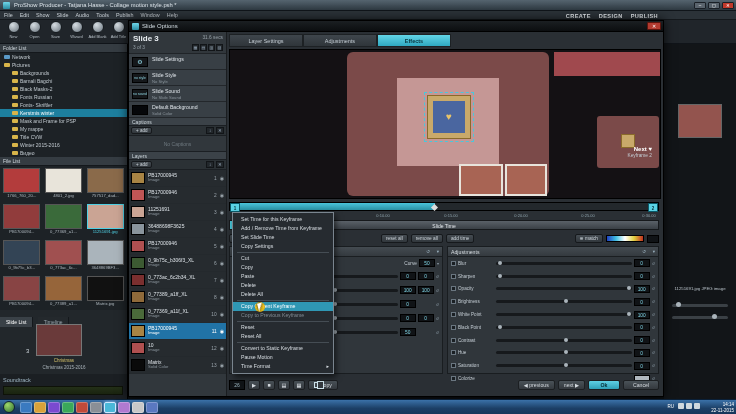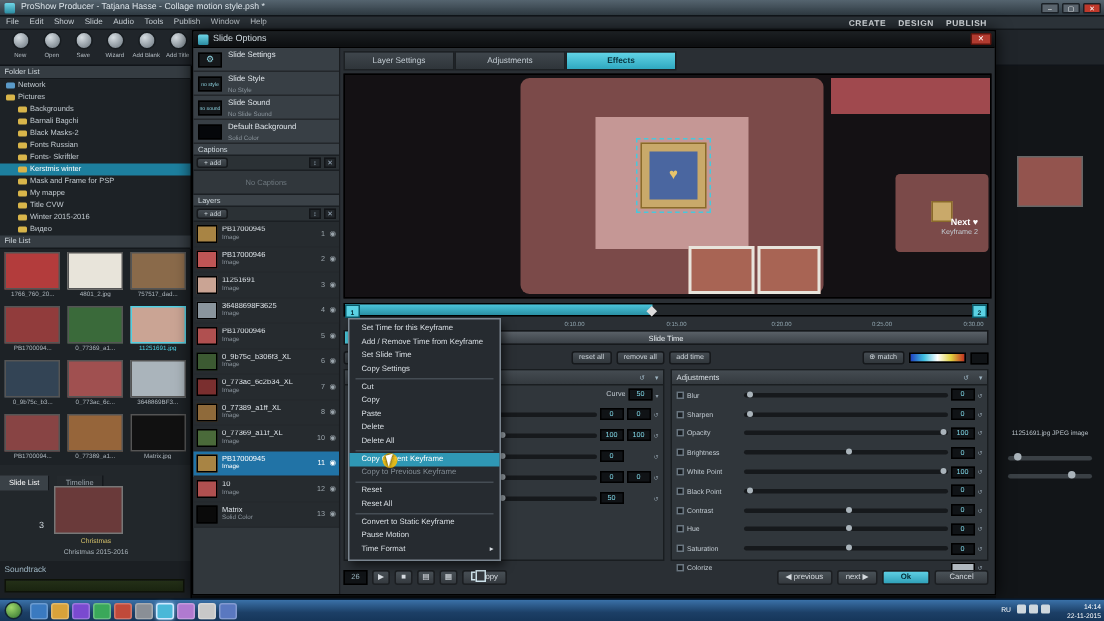--- a/index.html
+++ b/index.html
@@ -347,20 +347,31 @@
   </div>
 
   <div id="dialog">
     <div id="dlg-title">
       <span id="dlg-ticon"></span>
       <span>Slide Options</span>
       <span id="dlg-close">✕</span>
     </div>
 
     <div id="dlg-left">
+      <div id="dl-head">
+        <span id="dl-title">Slide 3</span>
+        <span id="dl-index">3 of 3</span>
+        <span id="dl-secs">31.6 secs</span>
+        <span id="dl-icons">
+          <span>▦</span>
+            <span>▤</span>
+            <span>▥</span>
+            <span>▧</span>
+        </span>
+      </div>
       <div class="sec">
         <span class="badge" style="font-size:6px;line-height:9px">⚙</span>
         <span class="slabel">Slide Settings</span>
         <span class="ssub"></span>
       </div>
       <div class="sec">
         <span class="badge">no style</span>
         <span class="slabel">Slide Style</span>
         <span class="ssub">No Style</span>
       </div>

